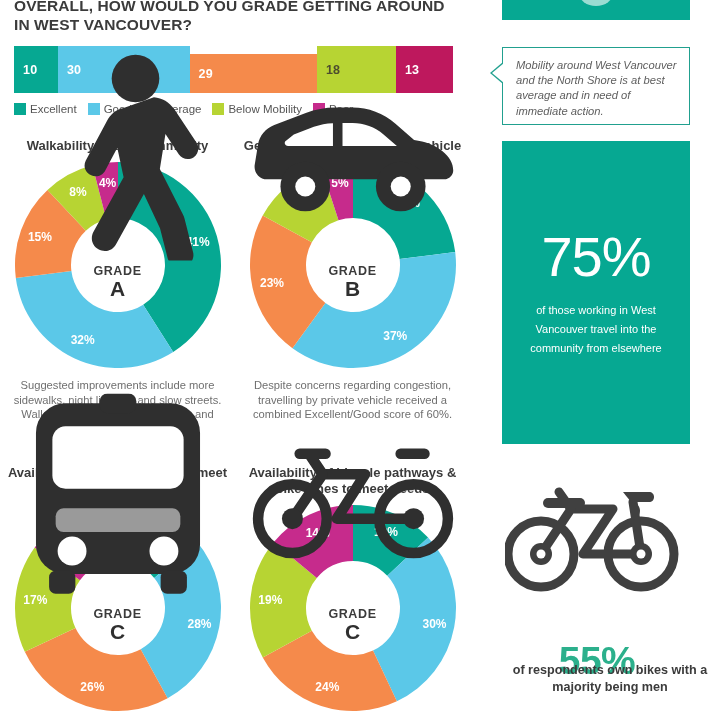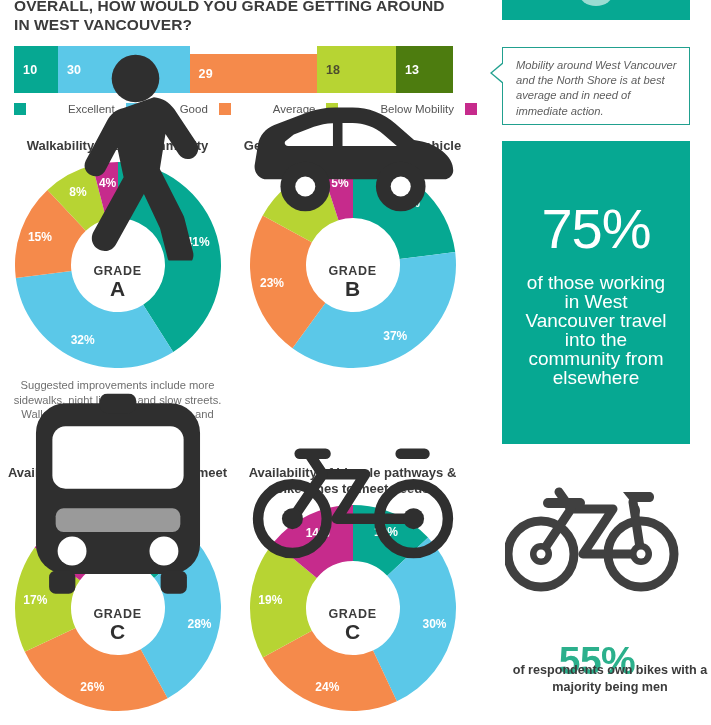--- a/index.html
+++ b/index.html
@@ -27,21 +27,21 @@
     display: flex; align-items: center;
     color: #ffffff; font-size: 12.5px; font-weight: bold;
     padding-left: 9px; letter-spacing: .2px;
   }
   .bar-seg.dark-label { color: #4d4d2e; }
 
   .legend {
     position: absolute; left: 14px; top: 103px;
     display: flex; align-items: center; gap: 4px;
   }
-  .legend-item { display: flex; align-items: flex-start; margin-right: 7px; gap: 38px; }
+  .legend-item { display: flex; align-items: flex-start; margin-right: 7px; }
   .legend-sw { width: 12px; height: 12px; margin-right: 4px; flex: 0 0 auto; }
   .legend-tx { font-size: 11.5px; color: #555555; white-space: nowrap; }
 
   
   .donut-block { position: absolute; width: 235px; }
   .donut-title {
     text-align: center; font-size: 13px; font-weight: bold;
     color: #3b3b3b; line-height: 16px;
   }
   .donut-holder { position: relative; width: 210px; height: 210px; margin: 6px auto 0; }
@@ -94,21 +94,21 @@
     position: absolute; left: 502px; top: 141px;
     width: 188px; height: 303px; background: #06a892;
     display: flex; flex-direction: column; align-items: center; justify-content: center;
   }
   .stat-big {
     font-size: 56px; color: #ffffff; line-height: 60px;
     font-weight: normal; letter-spacing: -1px;
   }
   .stat-sub {
     margin-top: 14px; text-align: center; color: #ffffff;
-    font-size: 19px; line-height: 19px; padding: 0 18px;
+    font-size: 11px; line-height: 19px; padding: 0 18px;
   }
   .bike-illus { position: absolute; left: 505px; top: 478px; width: 180px; height: 120px; }
   .stat55 {
     position: absolute; left: 502px; top: 640px; width: 190px;
     text-align: center; font-size: 39px; font-weight: bold;
     color: #2cb08c; line-height: 42px; letter-spacing: -.5px;
   }
   .stat55-sub {
     position: absolute; left: 505px; top: 662px; width: 210px;
     text-align: center; font-size: 12.6px; font-weight: bold;
@@ -128,21 +128,21 @@
       </div>
       <div class="bar-seg" style="width: 30%; background: rgb(91, 200, 232);">
         <span>30</span>
       </div>
       <div class="bar-seg" style="width: 29%; background: rgb(245, 138, 75); margin-top: 8px;">
         <span>29</span>
       </div>
       <div class="bar-seg dark-label" style="width: 18%; background: rgb(183, 212, 51);">
         <span>18</span>
       </div>
-      <div class="bar-seg" style="width: 13%; background: #4d7c0f;">
+      <div class="bar-seg" style="width: 13%; background: #be185d;">
         <span>13</span>
       </div>
     </div>
 
   <div class="legend" id="legend-row">
       <div class="legend-item">
         <span class="legend-sw" style="background: rgb(6, 168, 146);"></span>
         <span class="legend-tx">Excellent</span>
       </div>
       <div class="legend-item">
@@ -220,20 +220,21 @@
                 <circle cx="32" cy="20.5" r="2.1" fill="#ffffff"></circle>
                 <path d="M9.6 9.6l4.2-1.6c1.3-.5 2.6-.75 4-.78V12H8.4c-.7 0-1-.9-.3-1.2z" fill="#ffffff"></path>
                 <path d="M19.8 7.2h2.1c2.4 0 4.7.85 6.5 2.4l2.8 2.4H19.8z" fill="#ffffff"></path>
               </g>
             </svg>
         </div>
         <div class="grade-word">GRADE</div>
         <div class="grade-letter">B</div>
       </div>
     </div>
+    <div class="donut-caption">Despite concerns regarding congestion, travelling by private vehicle received a combined Excellent/Good score of 60%.</div>
   </div>
 
   <div class="donut-block" style="left:0px; top:465px;">
     <div class="donut-title">Availability of public transit to meet needs</div>
     <div class="donut-holder">
       <svg viewBox="0 0 210 210" id="donut-svg-3">
           <path d="M105 2 A103 103 0 0 1 184.36286400590632 39.345329055884974 L141.2141224104621 75.04107248181158 A47 47 0 0 0 105 58 Z" fill="#06a892"></path>
           <text x="140.33968119990104" y="33.899354645320386" text-anchor="middle" class="slice-label">14%</text>
           <path d="M184.36286400590632 39.345329055884974 A103 103 0 0 1 154.62062843247662 195.25958804451795 L127.6424226827806 146.1864139620616 A47 47 0 0 0 141.2141224104621 75.04107248181158 Z" fill="#5bc8e8"></path>
           <text x="186.52984181048117" y="124.55264911061516" text-anchor="middle" class="slice-label">28%</text>

